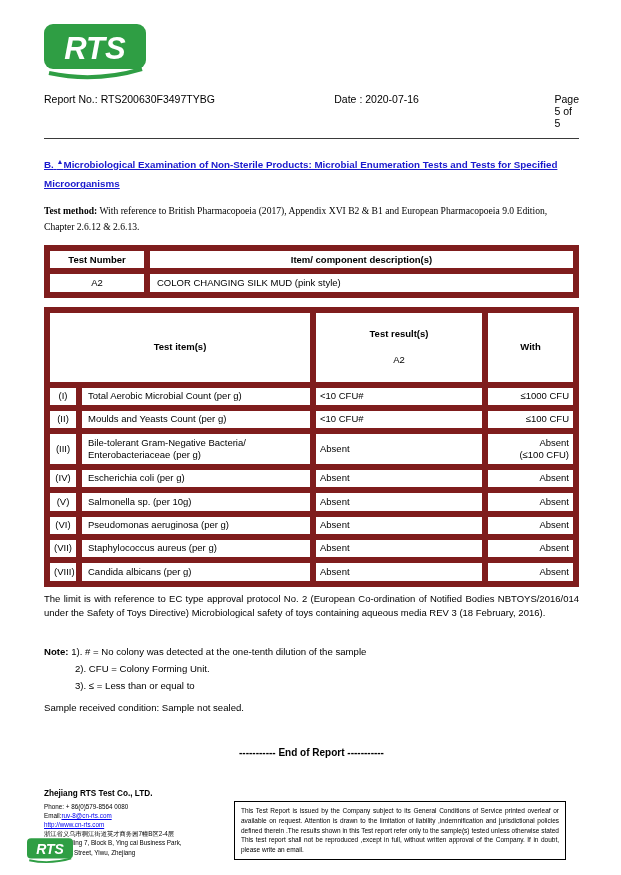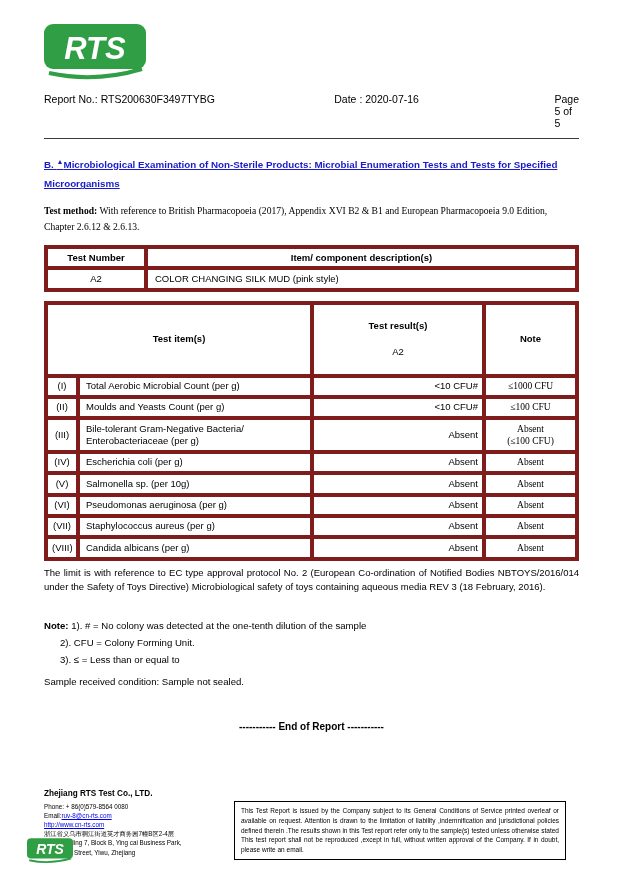--- a/index.html
+++ b/index.html
@@ -12,35 +12,35 @@
   .meta-row{display:flex;align-items:baseline;font-size:10.5px;margin-top:12px;}
   .meta-report{width:284px;}
   .meta-date{width:228px;padding-left:16px;}
   .meta-page{flex:1;}
   .rule{border:none;border-top:1.5px solid #3a3a3a;margin:9px 0 0 0;}
   .heading{margin:16px 0 0 0;font-size:9.8px;font-weight:bold;color:#1a1acd;line-height:1.95;text-decoration:underline;}
   .sup{font-size:7px;vertical-align:super;text-decoration:none;}
   .para{font-size:9.6px;line-height:1.6;margin:10px 0 0 0;font-family:Liberation Serif, serif;}
   .bold{font-weight:bold;}
   table.doc{border-collapse:collapse;width:100%;font-size:9.5px;table-layout:fixed;}
-  table.doc th,table.doc td{border:4px solid #7f1d1d;padding:2.5px 4px;line-height:1.3;white-space:pre-line;overflow:hidden;}
+  table.doc th,table.doc td{border:6px solid #7f1d1d;padding:2.5px 4px;line-height:1.3;white-space:pre-line;overflow:hidden;}
   table.doc th{font-weight:bold;text-align:center;}
   .t1{margin-top:11px;}
   .t1 .c-num{text-align:center;}
   .t1 .c-desc{text-align:left;padding-left:7px;}
   .t2{margin-top:9px;}
   .t2 td.c-no{text-align:center;}
   .t2 td.c-item{text-align:left;padding-left:6px;}
-  .t2 td.c-res{text-align:right;}
-  .t2 td.c-lim{text-align:center;font-family:Liberation Serif, serif;}
+  .t2 td.c-res{text-align:left;}
+  .t2 td.c-lim{text-align:right;}
   .t2 th{padding:3px 4px;}
   .res-sub{font-weight:normal;margin-top:2px;}
   .limit-ref{font-size:9.5px;line-height:1.52;text-align:justify;margin:5px 0 0 0;}
   .notes{font-size:9.6px;line-height:1.8;margin-top:22px;}
-  .note-indent{margin-left:16px;}
+  .note-indent{margin-left:31px;}
   .sample-cond{font-size:9.6px;margin:8px 0 0 0;}
   .end-report{margin:34px 0 0 0;text-align:center;font-weight:bold;font-size:10px;}
   .footer{position:absolute;left:44px;right:55px;top:788px;display:flex;align-items:flex-start;}
   .f-left{width:180px;font-size:6.3px;line-height:1.45;}
   .f-company{font-size:8.2px;font-weight:bold;margin-bottom:2px;}
   .link{color:#0000ee;text-decoration:underline;cursor:pointer;}
   .f-box{flex:1;margin-left:10px;margin-top:13px;border:1px solid #000;padding:4px 6px;font-size:6.5px;line-height:1.5;text-align:justify;}
   .corner-logo{position:absolute;left:27px;top:838px;}
 </style>
 </head>
@@ -92,21 +92,21 @@
         <col style="width:172px">
         <col>
       </colgroup>
     <tbody>
         <tr>
       <th colspan="2">Test item(s)</th>
       <th>
         <div>Test result(s)</div>
         <div class="res-sub">A2</div>
       </th>
-      <th>Note</th>
+      <th>With</th>
     </tr>
     <tr>
       <td class="c-no">(I)</td>
       <td class="c-item">Total Aerobic Microbial Count (per g)</td>
       <td class="c-res">&lt;10 CFU#</td>
       <td class="c-lim">≤1000 CFU</td>
     </tr>
     <tr>
       <td class="c-no">(II)</td>
       <td class="c-item">Moulds and Yeasts Count (per g)</td>

